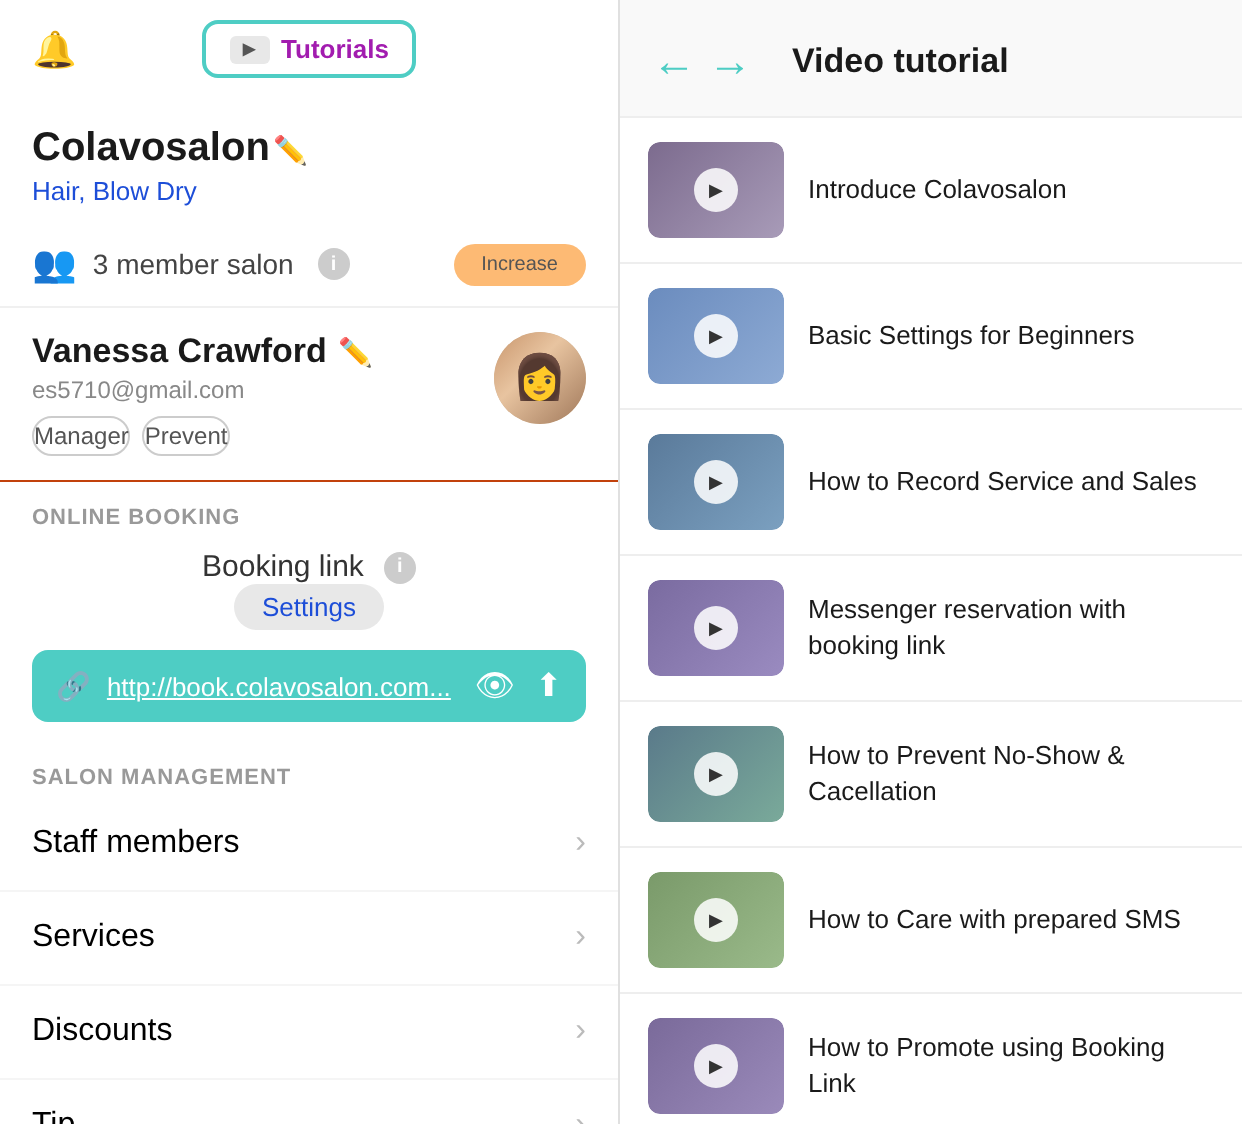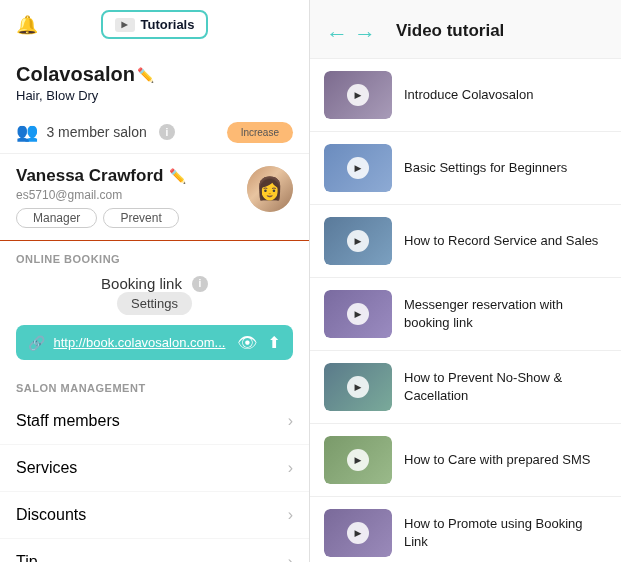--- a/index.html
+++ b/index.html
@@ -39,21 +39,21 @@
       display: flex;
       align-items: center;
       gap: 6px;
       border: 2px solid #4ecdc4;
       border-radius: 8px;
       padding: 5px 12px;
       background: #fff;
       cursor: pointer;
       font-size: 13px;
       font-weight: 600;
-      color: #0f172a;
+      color: #a21caf;
     }
     .yt-icon {
       width: 20px;
       height: 14px;
       background: #e8e8e8;
       border-radius: 3px;
       display: flex;
       align-items: center;
       justify-content: center;
     }
@@ -73,21 +73,21 @@
       font-size: 20px;
       font-weight: 700;
       color: #1a1a1a;
     }
     .edit-icon {
       font-size: 14px;
       color: #aaa;
     }
     .salon-subtitle {
       font-size: 13px;
-      color: #0f172a;
+      color: #1d4ed8;
       margin-top: 2px;
     }
 
     .member-row {
       display: flex;
       align-items: center;
       justify-content: space-between;
       padding: 10px 16px;
       border-bottom: 1px solid #f0f0f0;
     }
@@ -149,21 +149,21 @@
       margin-top: 2px;
     }
     .staff-tags {
       display: flex;
       gap: 6px;
       margin-top: 6px;
     }
     .tag {
       border: 1px solid #ccc;
       border-radius: 12px;
-      padding: 2px 16px;
+      padding: 2px 0;
       font-size: 12px;
       color: #555;
     }
     .avatar {
       width: 46px;
       height: 46px;
       border-radius: 50%;
       overflow: hidden;
       background: #d4b89a;
       display: flex;
@@ -204,21 +204,21 @@
       font-size: 15px;
       font-weight: 500;
       color: #333;
     }
     .settings-btn {
       background: #e8e8e8;
       border: none;
       border-radius: 14px;
       padding: 4px 14px;
       font-size: 13px;
-      color: #404040;
+      color: #1d4ed8;
       cursor: pointer;
     }
 
     .booking-link-bar {
       margin: 4px 16px 10px;
       background: #4ecdc4;
       border-radius: 8px;
       padding: 8px 12px;
       display: flex;
       align-items: center;

